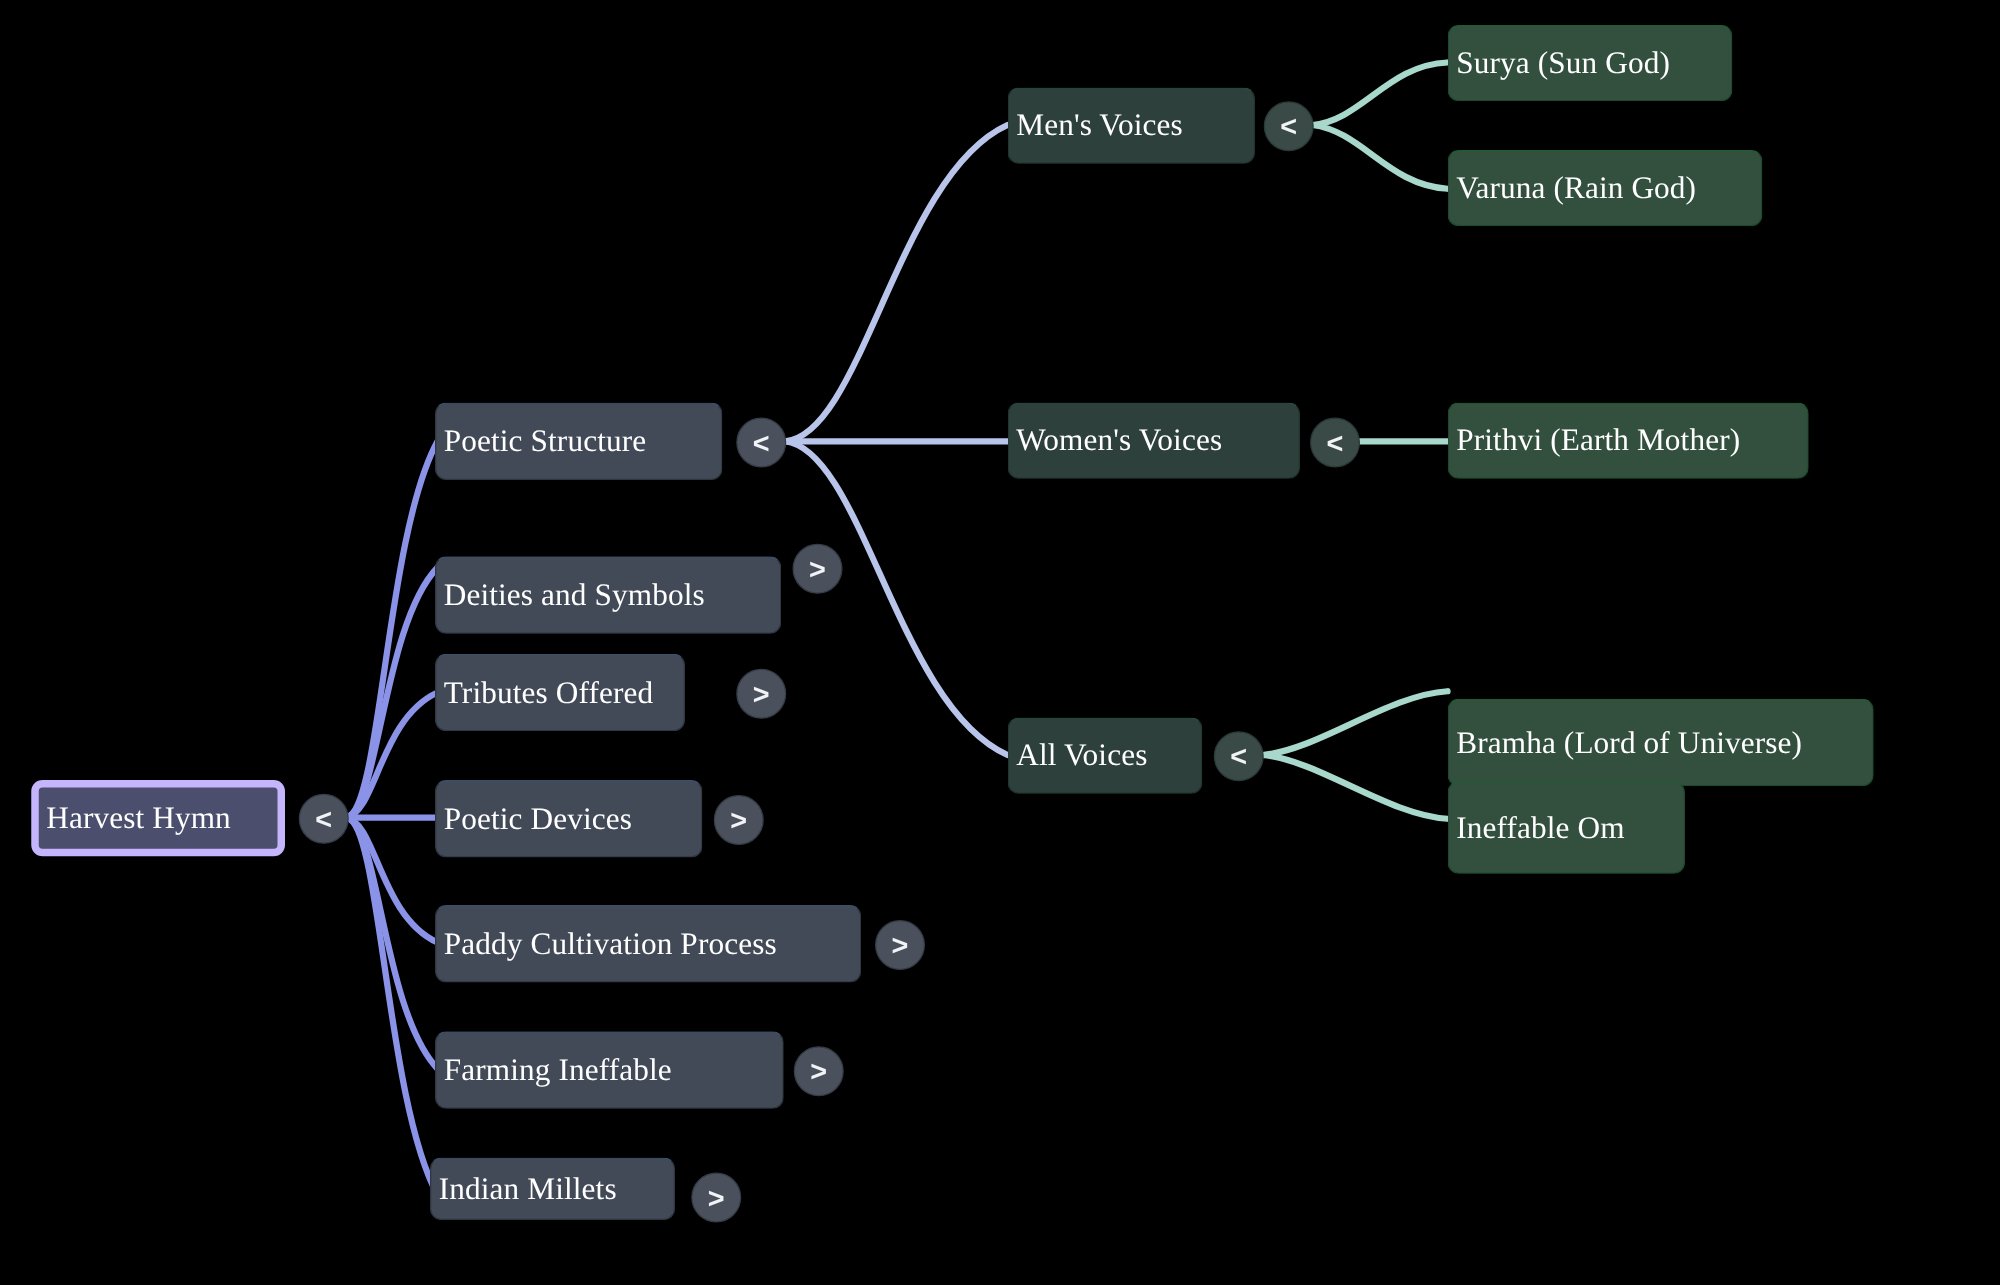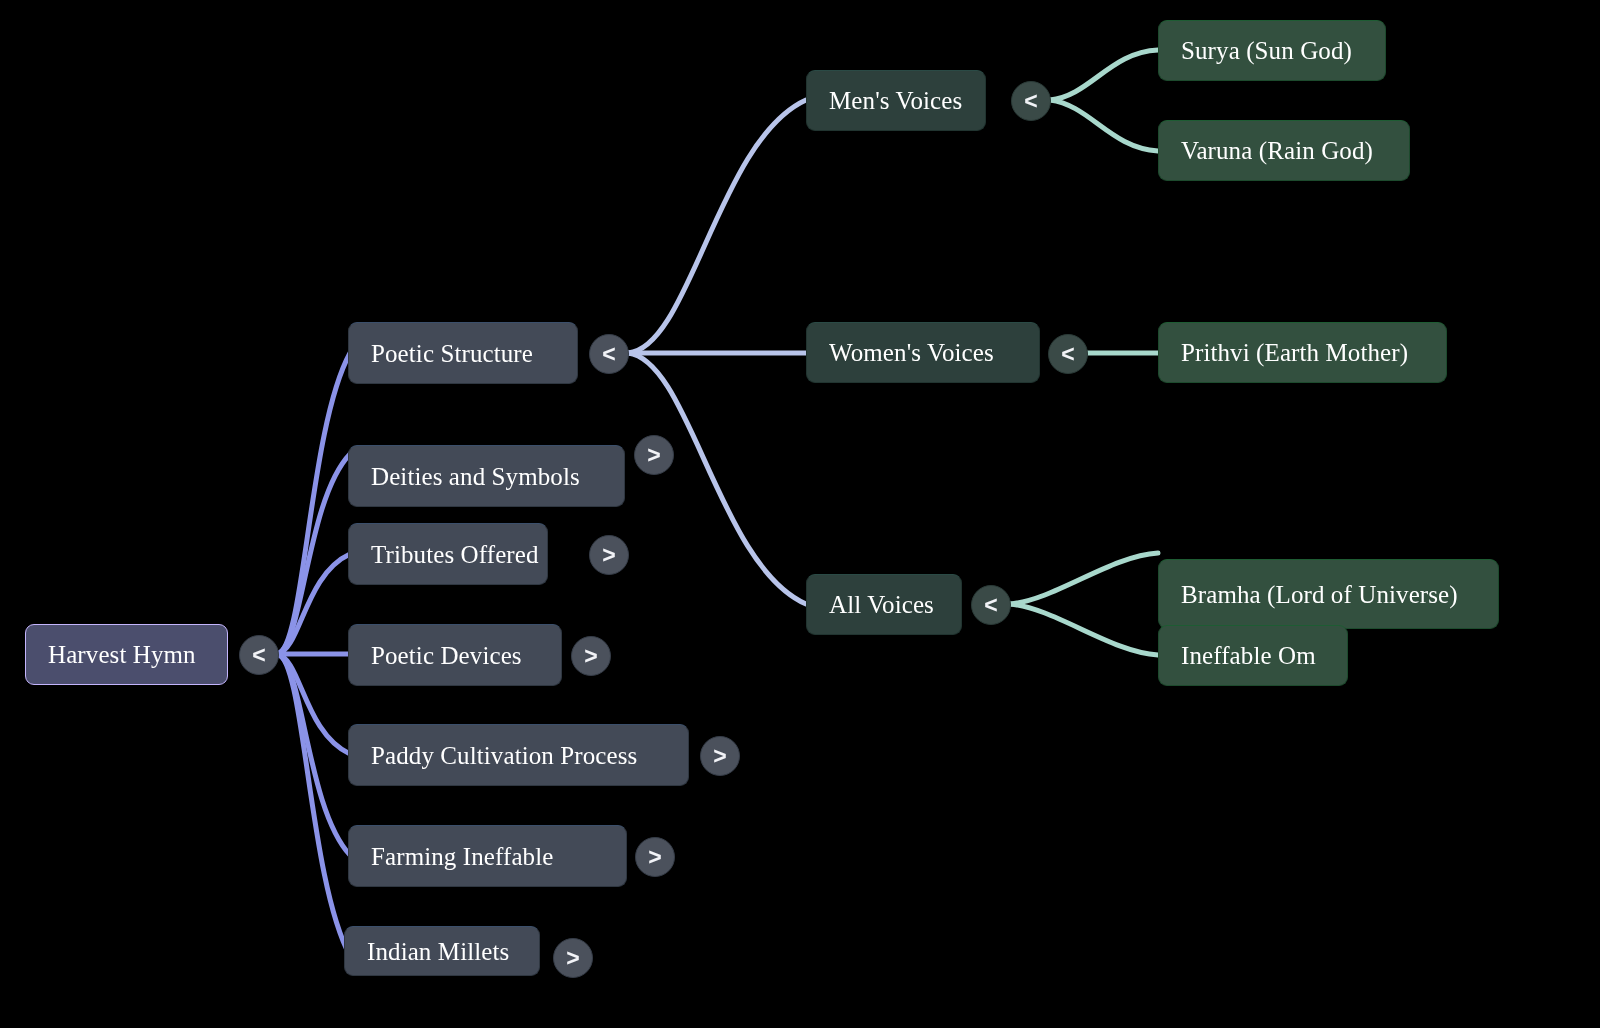--- a/index.html
+++ b/index.html
@@ -27,27 +27,27 @@
   .node {
     position: absolute;
     box-sizing: border-box;
     display: flex;
     align-items: center;
     border-radius: 9px;
     color: #ffffff;
     font-size: 25px;
     line-height: 1;
     letter-spacing: 0.1px;
-    padding: 0 22px;
+    padding: 0 6px;
     white-space: nowrap;
     z-index: 5;
   }
   .node-root {
     background: #4b4e6d;
-    border: 1px solid #c4b5fd;
+    border: 6px solid #c4b5fd;
   }
   .node-l1 {
     background: #434a57;
     border: 1px solid #2f3741;
     border-top-color: #3b4f6b;
   }
   .node-l2 {
     background: #2d403c;
     border: 1px solid #213430;
     border-top-color: #2a4a45;
@@ -166,21 +166,21 @@
     <span>&gt;</span>
   </div>
 
   <div class="node node-l1" style="left:344px; top:926px; width:196px; height:50px;">
     <span>Indian Millets</span>
   </div>
   <div class="toggle toggle-blue" style="left:553px; top:938px;">
     <span>&gt;</span>
   </div>
 
-  <div class="node node-l2" style="left:806px; top:70px; width:180px; height:61px;">
+  <div class="node node-l2" style="left:806px; top:70px; width:198px; height:61px;">
     <span>Men's Voices</span>
   </div>
   <div class="toggle toggle-green" style="left:1011px; top:81px;">
     <span>&lt;</span>
   </div>
 
   <div class="node node-l2" style="left:806px; top:322px; width:234px; height:61px;">
     <span>Women's Voices</span>
   </div>
   <div class="toggle toggle-green" style="left:1048px; top:334px;">
@@ -203,17 +203,17 @@
   </div>
 
   <div class="node node-l3" style="left:1158px; top:322px; width:289px; height:61px;">
     <span>Prithvi (Earth Mother)</span>
   </div>
 
   <div class="node node-l3" style="left:1158px; top:523px; width:341px; height:70px;margin-top:36px;">
     <span>Bramha (Lord of Universe)</span>
   </div>
 
-  <div class="node node-l3" style="left:1158px; top:625px; width:190px; height:61px;">
+  <div class="node node-l3" style="left:1158px; top:625px; width:190px; height:74px;">
     <span>Ineffable Om</span>
   </div>
 
 </div>
 
 </body></html>

